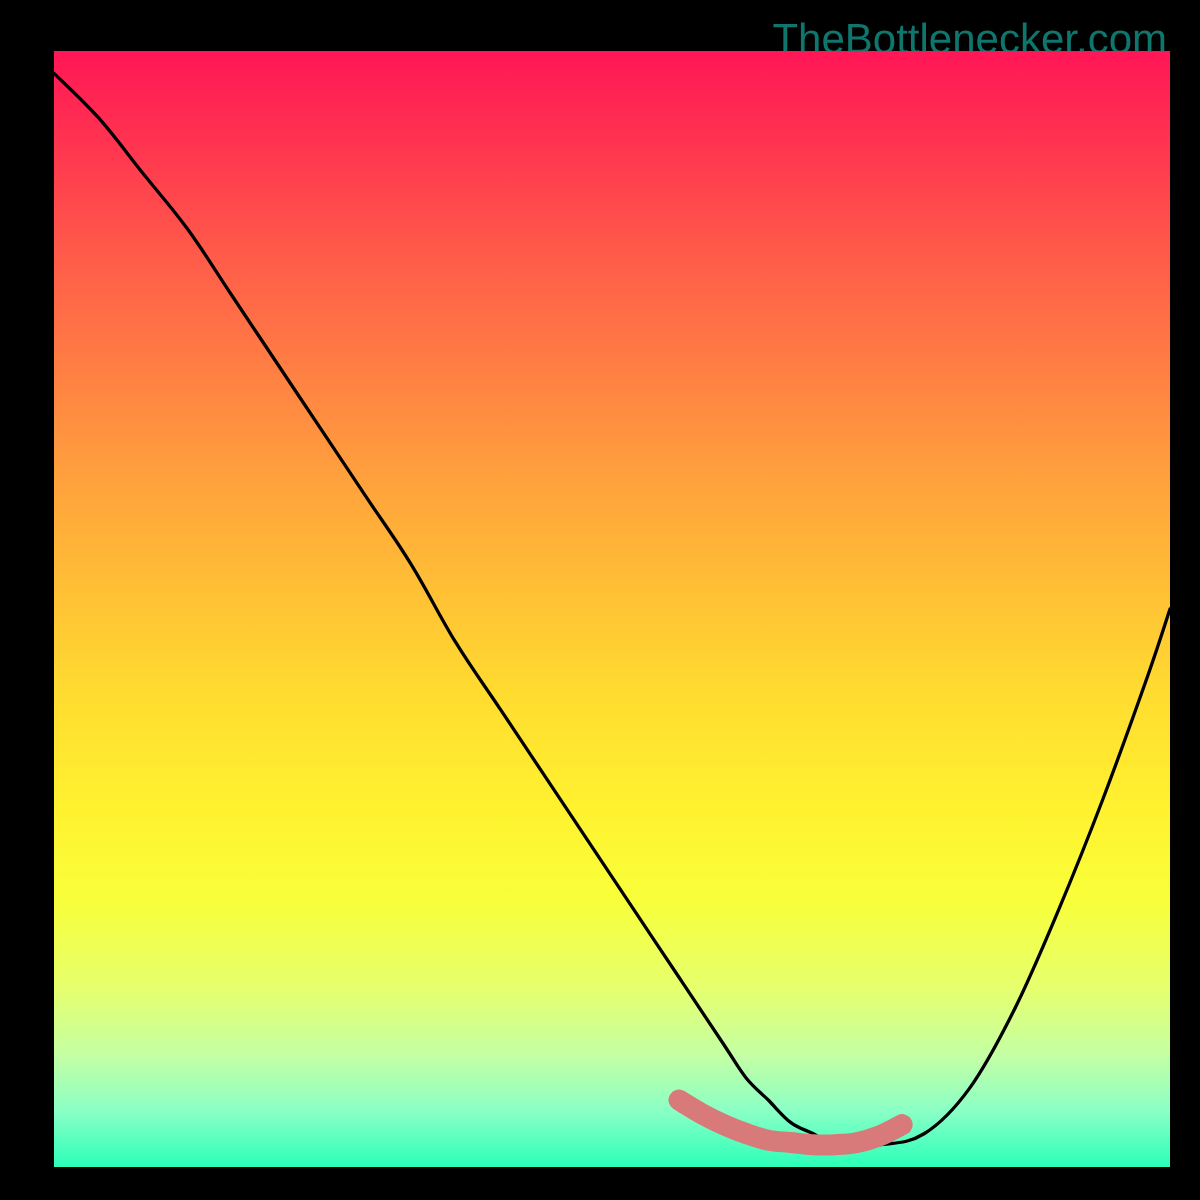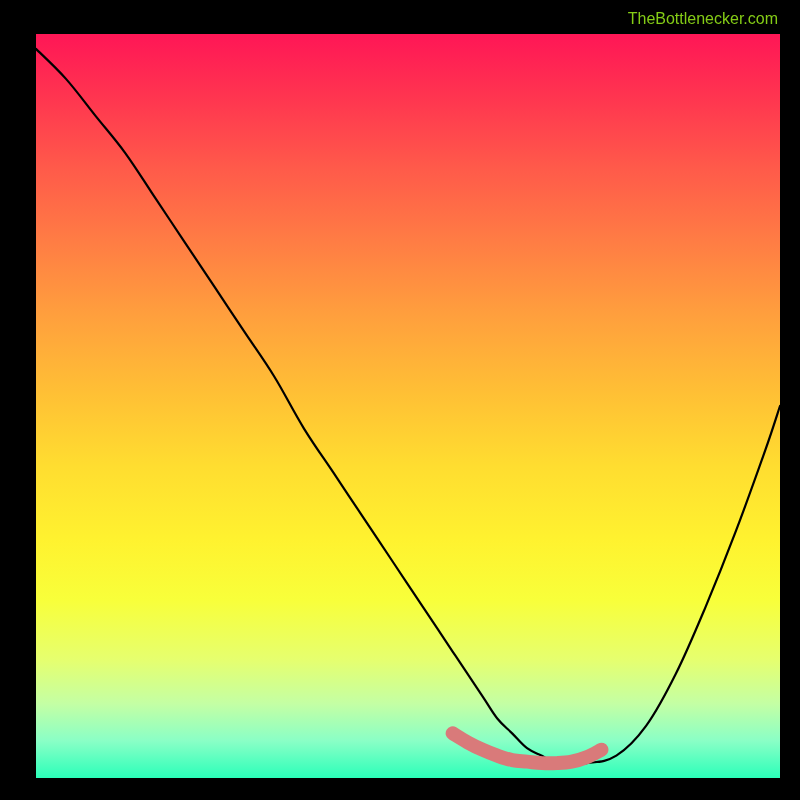--- a/index.html
+++ b/index.html
@@ -36,22 +36,22 @@
       #e6ff6e 84%,
       #c4ffa4 90%,
       #8affc6 95%,
       #2bffb9 100%
     );
   }
   .attribution {
     position: absolute;
     top: 10px;
     right: 22px;
-    color: #84cc16;
-    font-size: 16px;
+    color: #0f766e;
+    font-size: 28px;
   }
   svg.curve {
     position: absolute;
     left: 0; top: 0;
     width: 100%;
     height: 100%;
     overflow: visible;
   }
 </style>
 </head>

